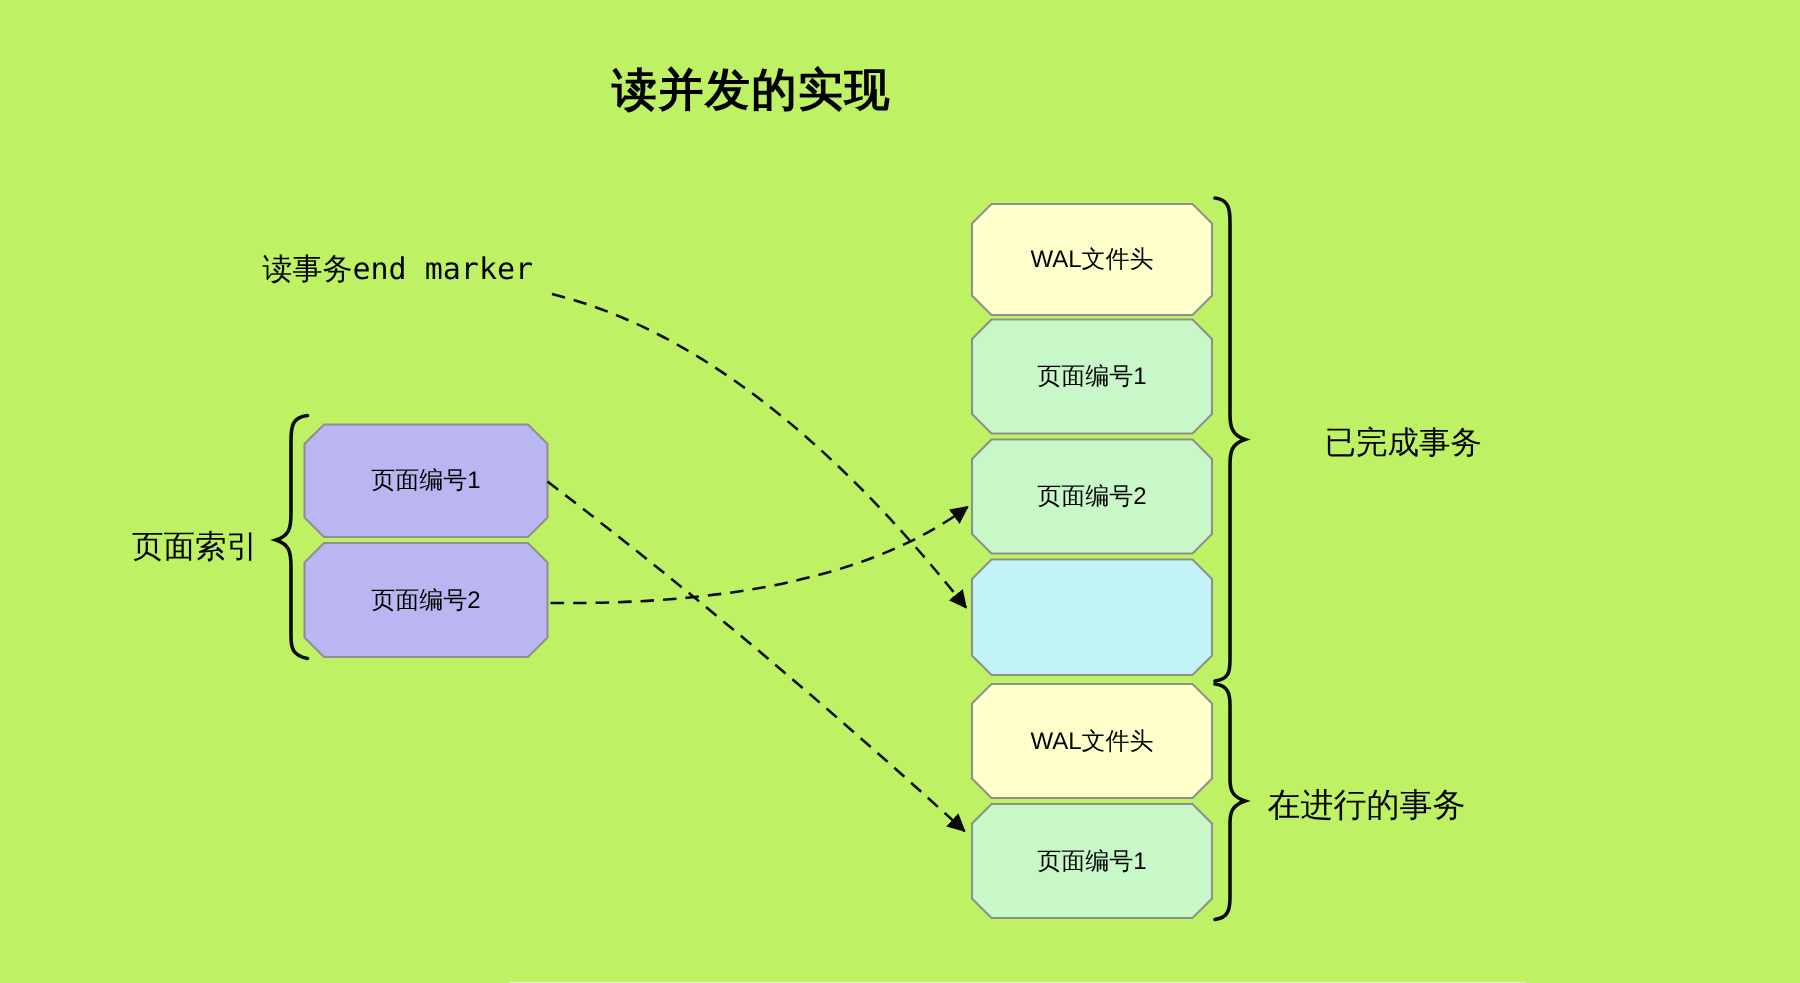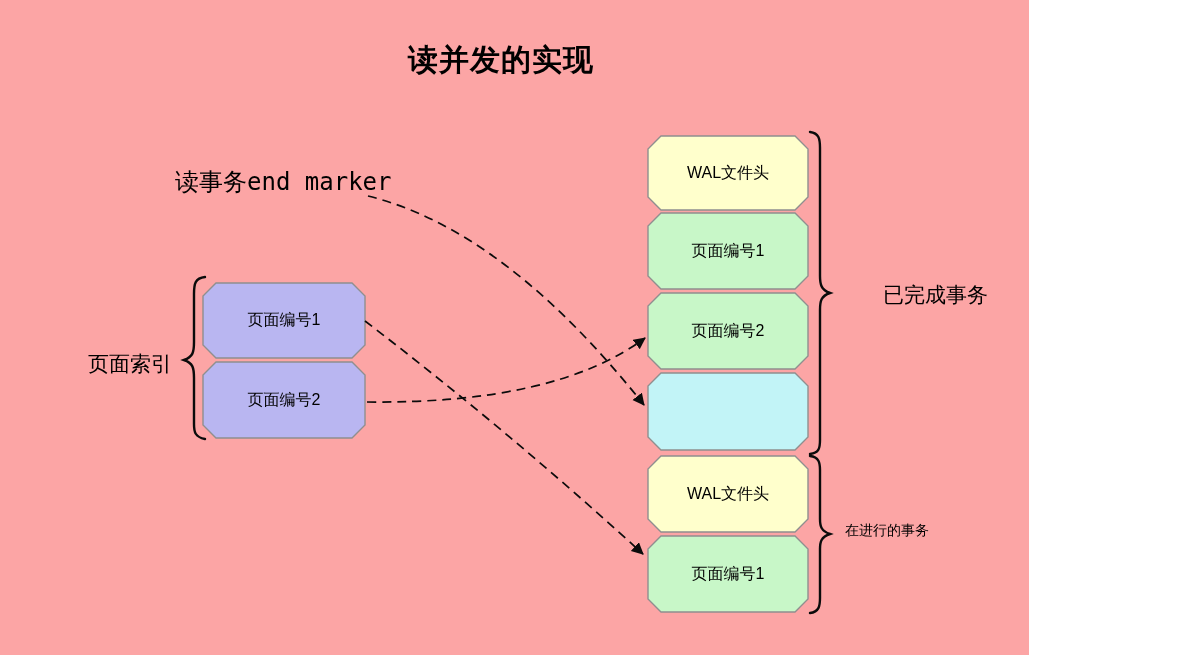--- a/index.html
+++ b/index.html
@@ -1,32 +1,32 @@
 <!DOCTYPE html>
 <html><head>
 <meta charset="utf-8">
 <style>
   html,body{margin:0;padding:0;background:#ffffff;}
   .stage{
-    position:relative;width:1029px;height:655px;background:#fca5a5;overflow:hidden;
+    position:relative;width:1200px;height:655px;background:#bef264;overflow:hidden;
     font-family:"Liberation Sans", sans-serif;color:#000;
   }
   .stage svg{position:absolute;left:0;top:0;}
   .title{
     position:absolute;left:408px;top:40px;
     font-size:30px;font-weight:bold;letter-spacing:1px;
   }
   .free-label{position:absolute;white-space:nowrap;}
   .end-marker-label{
-    left:175px;top:166px;font-size:24px;
+    left:175px;top:166px;font-size:20px;
     font-family:"DejaVu Sans Mono", monospace;
   }
   .page-index-label{left:88px;top:350px;font-size:21px;}
   .completed-label{left:838px;top:281px;font-size:21px;margin-left:45px;}
-  .inprogress-label{left:845px;top:522px;font-size:14px;}
+  .inprogress-label{left:845px;top:522px;font-size:22px;}
   .box-label{
     position:absolute;display:flex;align-items:center;justify-content:center;
     font-size:16px;color:#000;text-align:left;
   }
   .shape{stroke:#8f8f8f;stroke-width:1.4;}
   .brace{fill:none;stroke:#0b0b0b;stroke-width:2.4;stroke-linecap:round;}
   .dashed-arrow{fill:none;stroke:#0b0b0b;stroke-width:1.7;stroke-dasharray:9 6;}
 </style>
 </head>
 <body>

